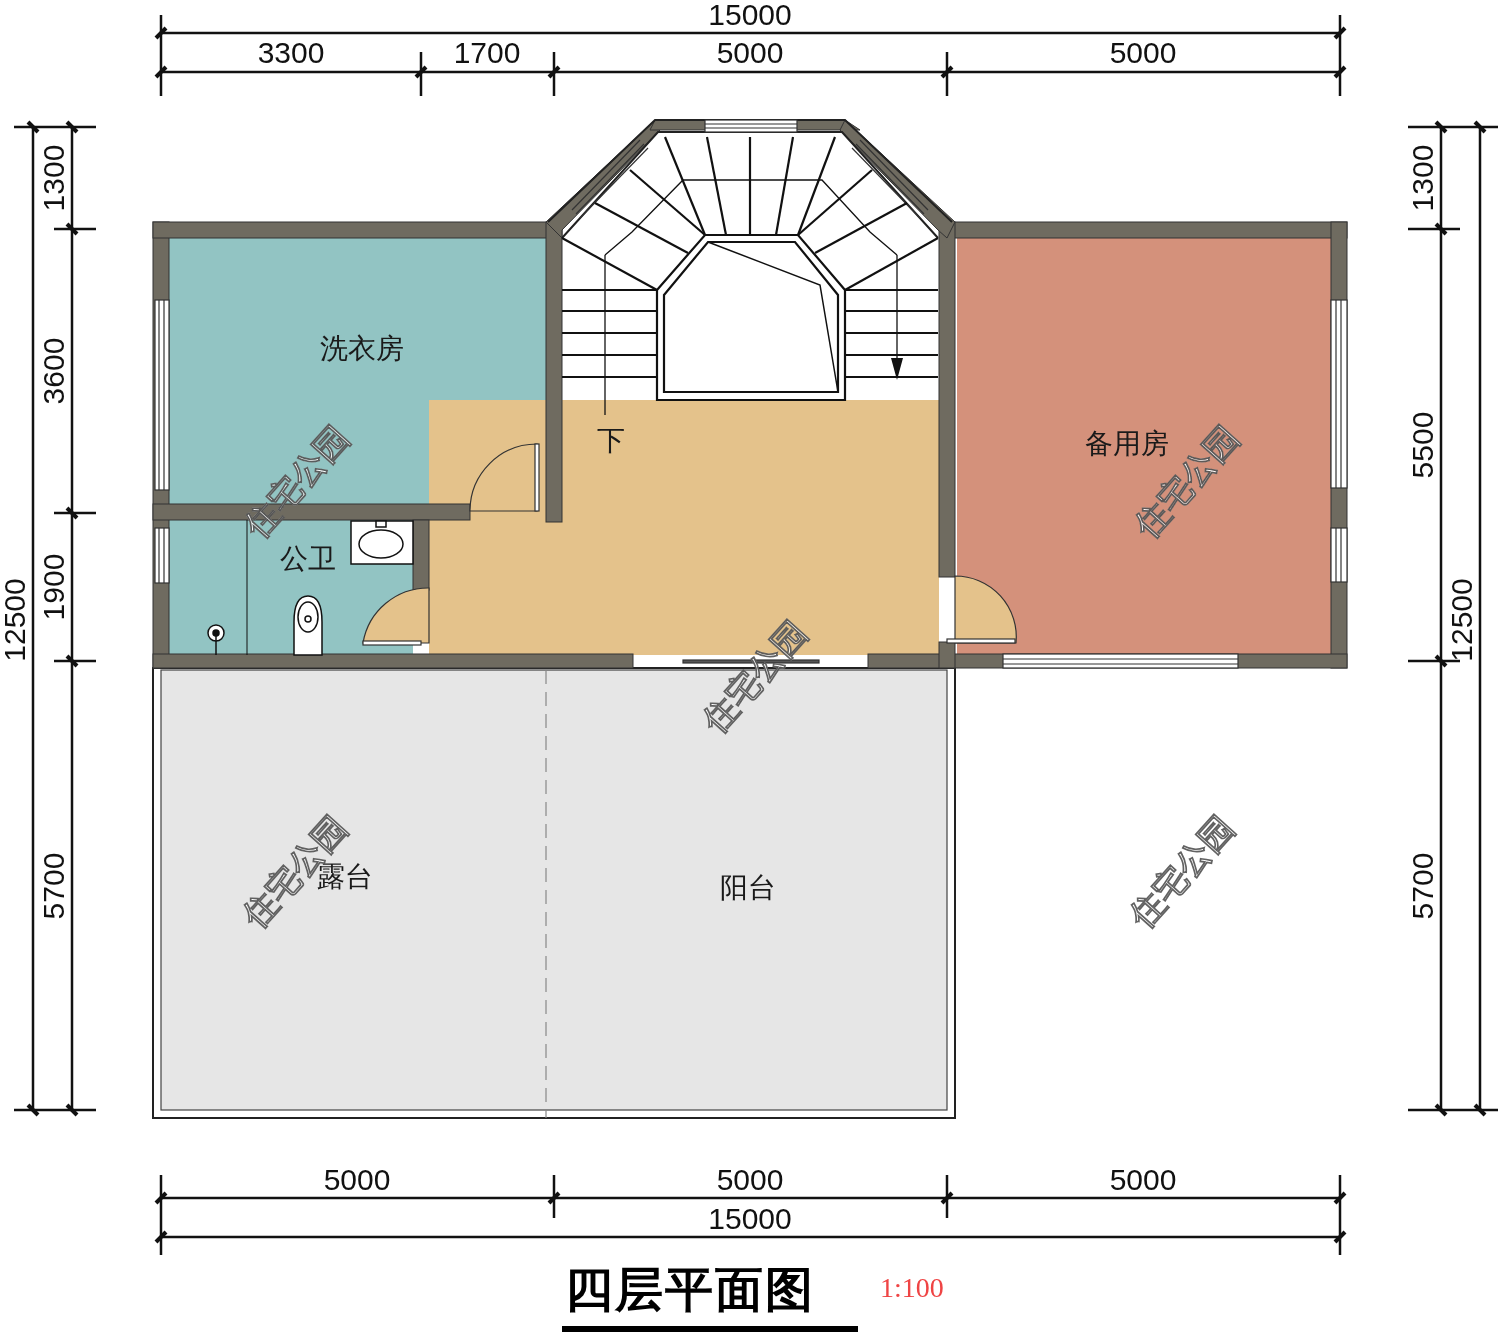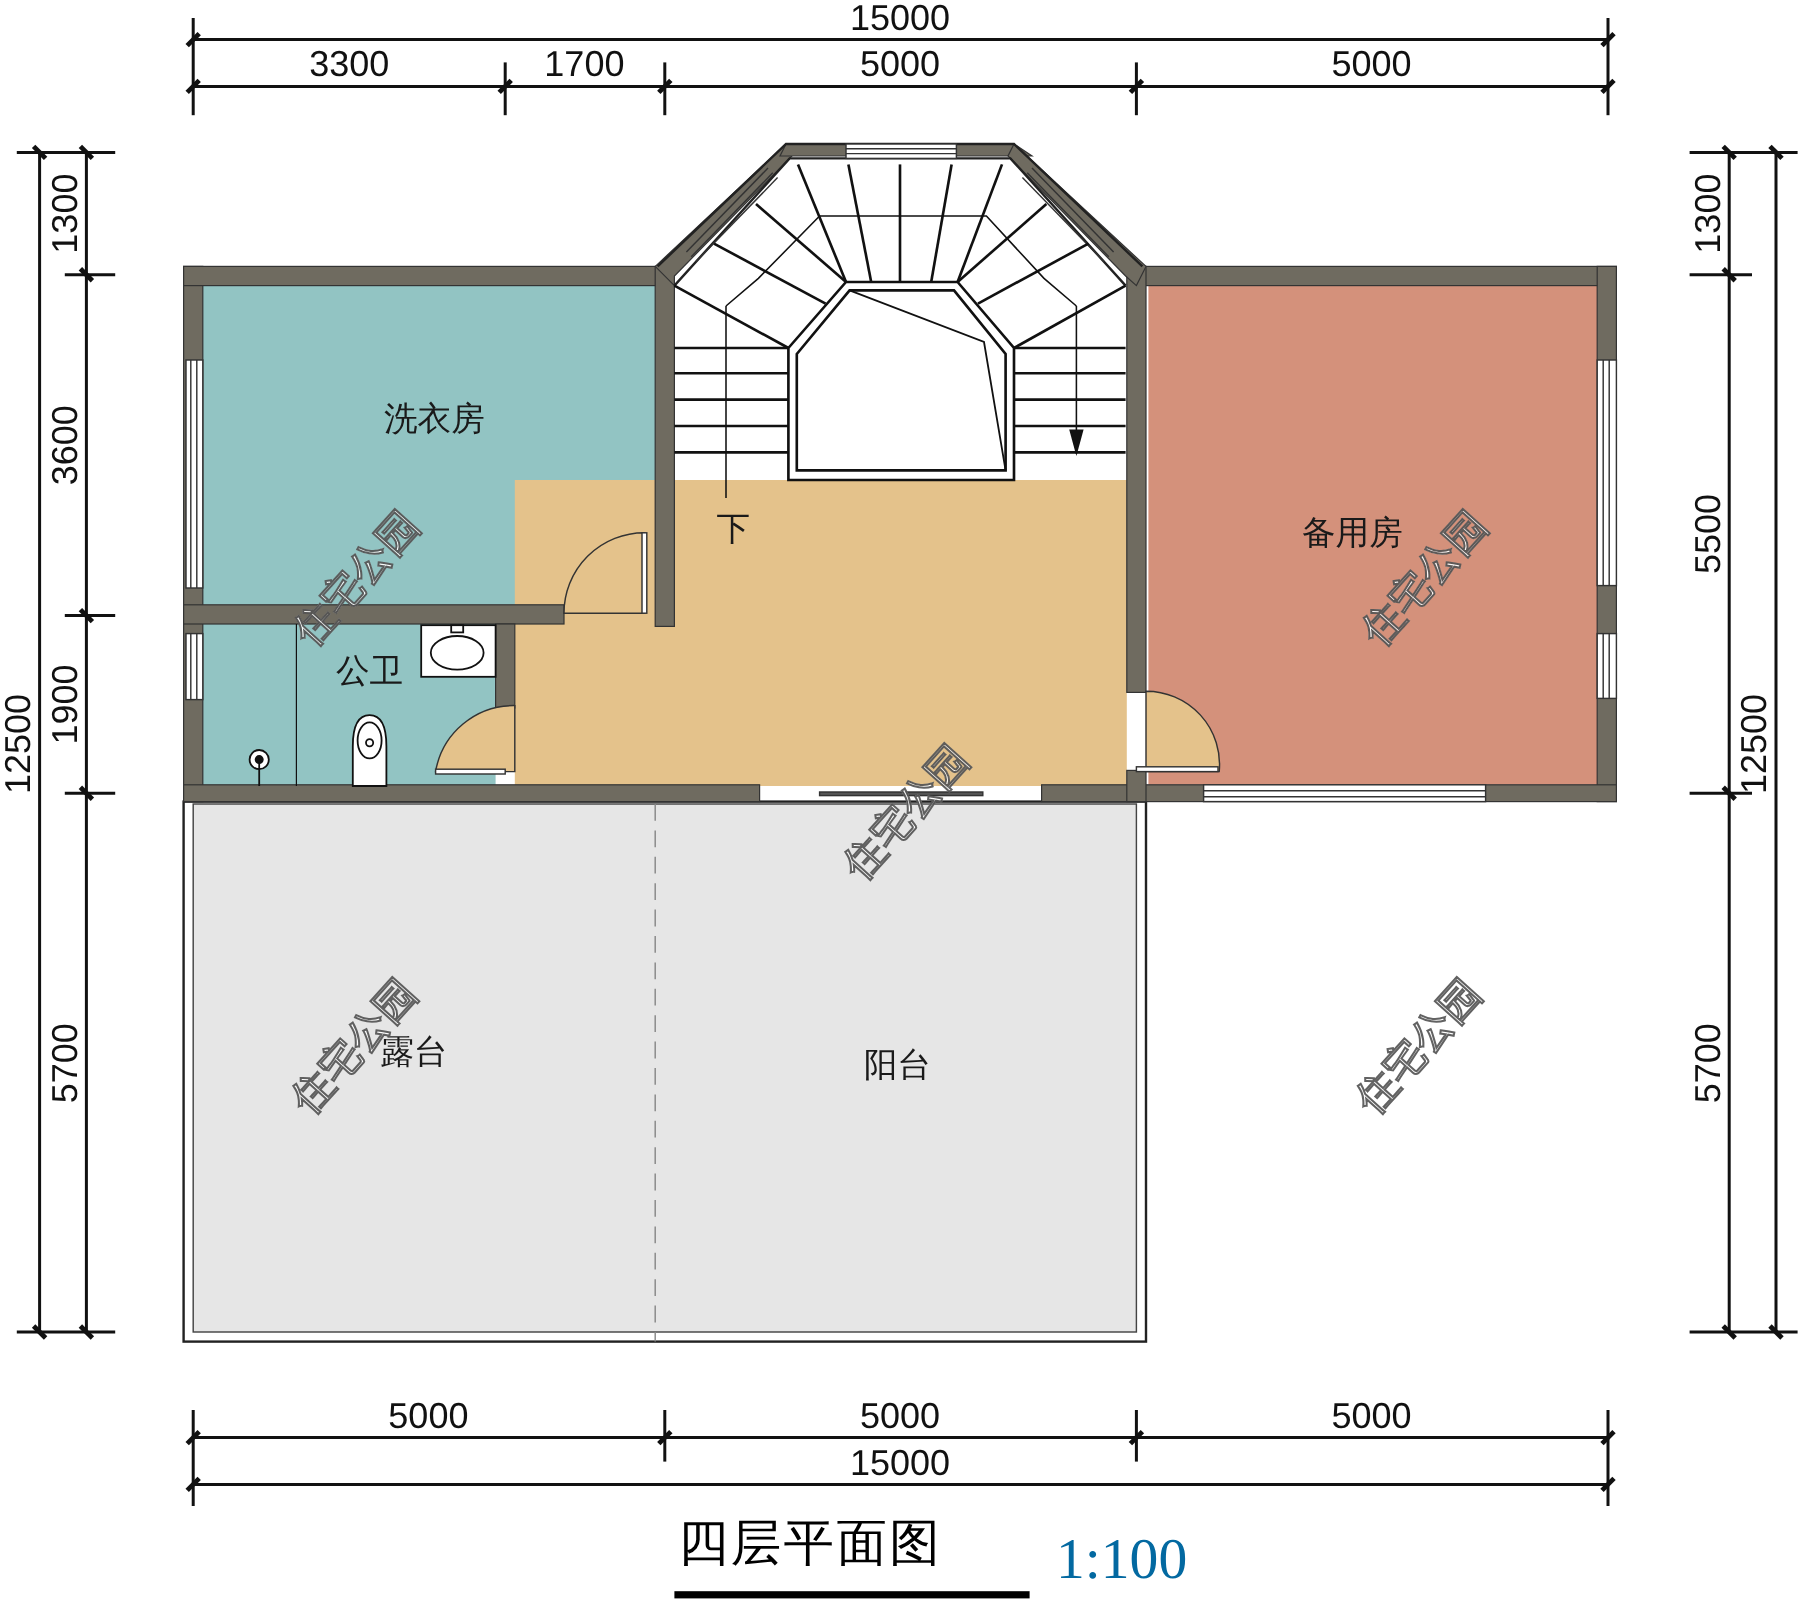--- a/index.html
+++ b/index.html
@@ -2,23 +2,23 @@
 <html><head>
 <meta charset="utf-8">
 <style>
   html,body{margin:0;padding:0;background:#fff;}
   body{width:1500px;height:1336px;position:relative;overflow:hidden;font-family:"DejaVu Sans","Liberation Sans",sans-serif;}
   svg{position:absolute;left:0;top:0;}
   .dim{font-family:"Liberation Sans Narrow","Liberation Sans",sans-serif;font-size:30px;fill:#111;}
   .dimv{font-family:"Liberation Sans",sans-serif;font-size:30px;fill:#111;}
   .room{font-family:"DejaVu Sans",sans-serif;font-size:28px;fill:#1a1a1a;}
   .wm{font-family:"DejaVu Sans",sans-serif;font-size:34px;fill:#ffffff;stroke:#555;stroke-width:0.6px;font-weight:bold;opacity:0.92;}
-  .title{position:absolute;left:565px;top:1258px;font-family:"DejaVu Serif","Liberation Serif",serif;font-size:42px;font-weight:normal;color:#000;letter-spacing:2px;}
+  .title{position:absolute;left:565px;top:1258px;font-family:"DejaVu Serif","Liberation Serif",serif;font-size:48px;font-weight:bold;color:#000;letter-spacing:2px;}
   .title-underline{position:absolute;left:562px;top:1326px;width:296px;height:6px;background:#000;}
-  .scale{position:absolute;left:880px;top:1272px;font-family:"Liberation Serif","DejaVu Serif",serif;font-size:48px;color:#0369a1;}
+  .scale{position:absolute;left:880px;top:1272px;font-family:"Liberation Serif","DejaVu Serif",serif;font-size:28px;color:#ef4444;}
 </style>
 </head>
 <body>
 
 <svg width="1500" height="1336" viewBox="0 0 1500 1336">
 
   <g stroke="#111" stroke-width="2.5" fill="none">
     <line x1="161" y1="33" x2="1340" y2="33"></line>
     <line x1="161" y1="72" x2="1340" y2="72"></line>
     <line x1="161" y1="15" x2="161" y2="96"></line>

